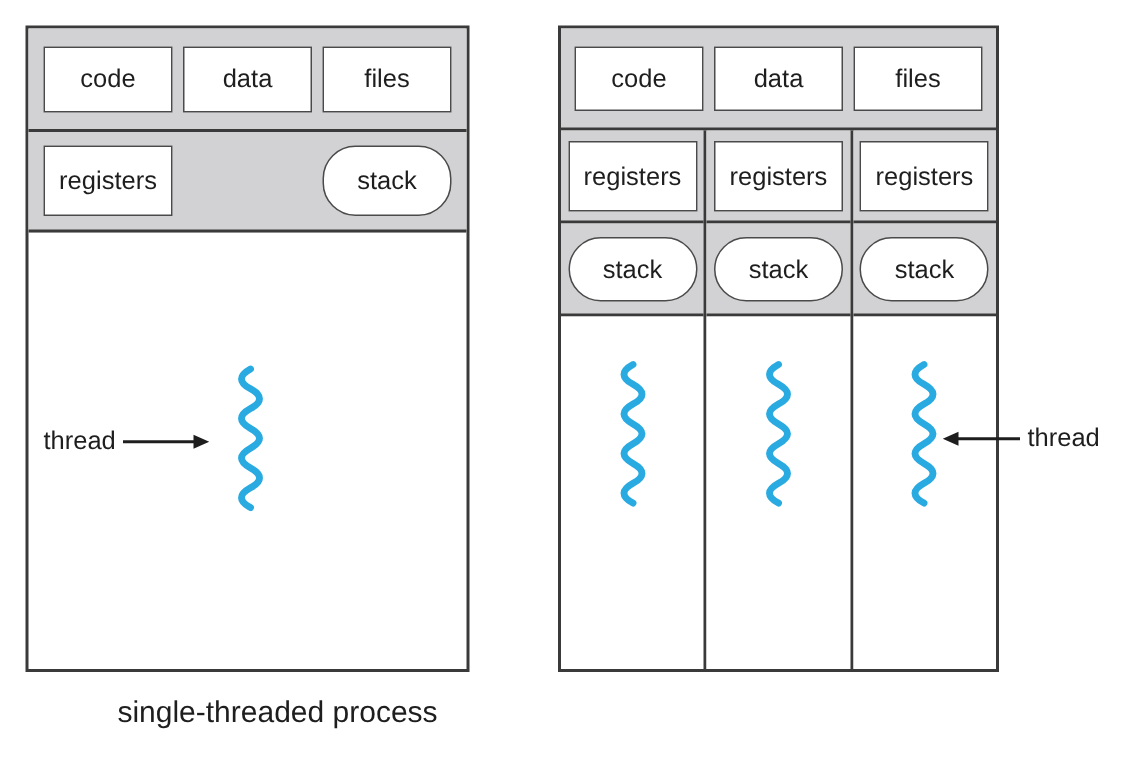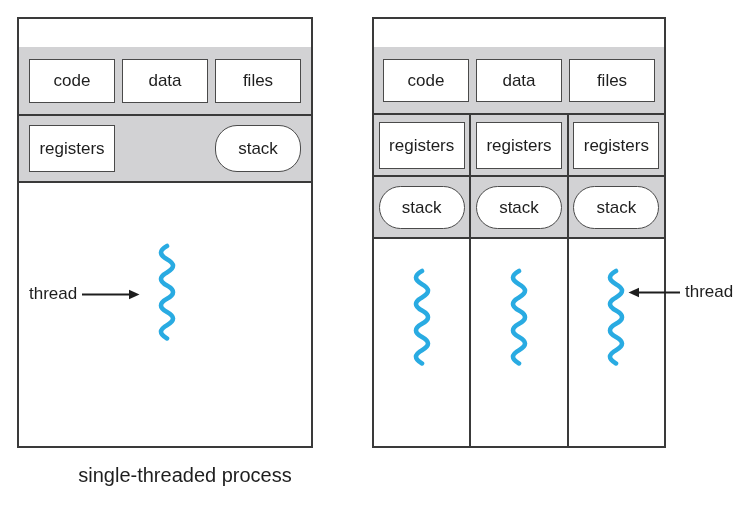--- a/index.html
+++ b/index.html
@@ -12,21 +12,21 @@
     border:2px solid #3a3a3a; background:#ffffff;
   }
   .proc-left  { left:17px;  width:296px; }
   .proc-right { left:372px; width:294px; display:flex; flex-direction:column; }
 
   .sec {
     background:#d2d2d4; box-sizing:border-box;
     border-bottom:2px solid #3a3a3a;
     display:flex; align-items:center;
   }
-  .sec-resources { height:69px; justify-content:space-between; padding:0 10px;margin-top:28px; }
+  .sec-resources { height:69px; justify-content:space-between; padding:0 10px; }
   .proc-right .sec-resources { height:68px; padding:0 9px; }
   .sec-regstack  { height:67px; justify-content:space-between; padding:0 10px; }
 
   .membox {
     background:#ffffff; border:1.5px solid #4a4a4a; box-sizing:border-box;
     display:flex; align-items:center; justify-content:center;
     font-size:17px; line-height:1;
   }
   .membox.res { width:86px; height:44px; }
   .proc-right .membox.res { height:43px; }

